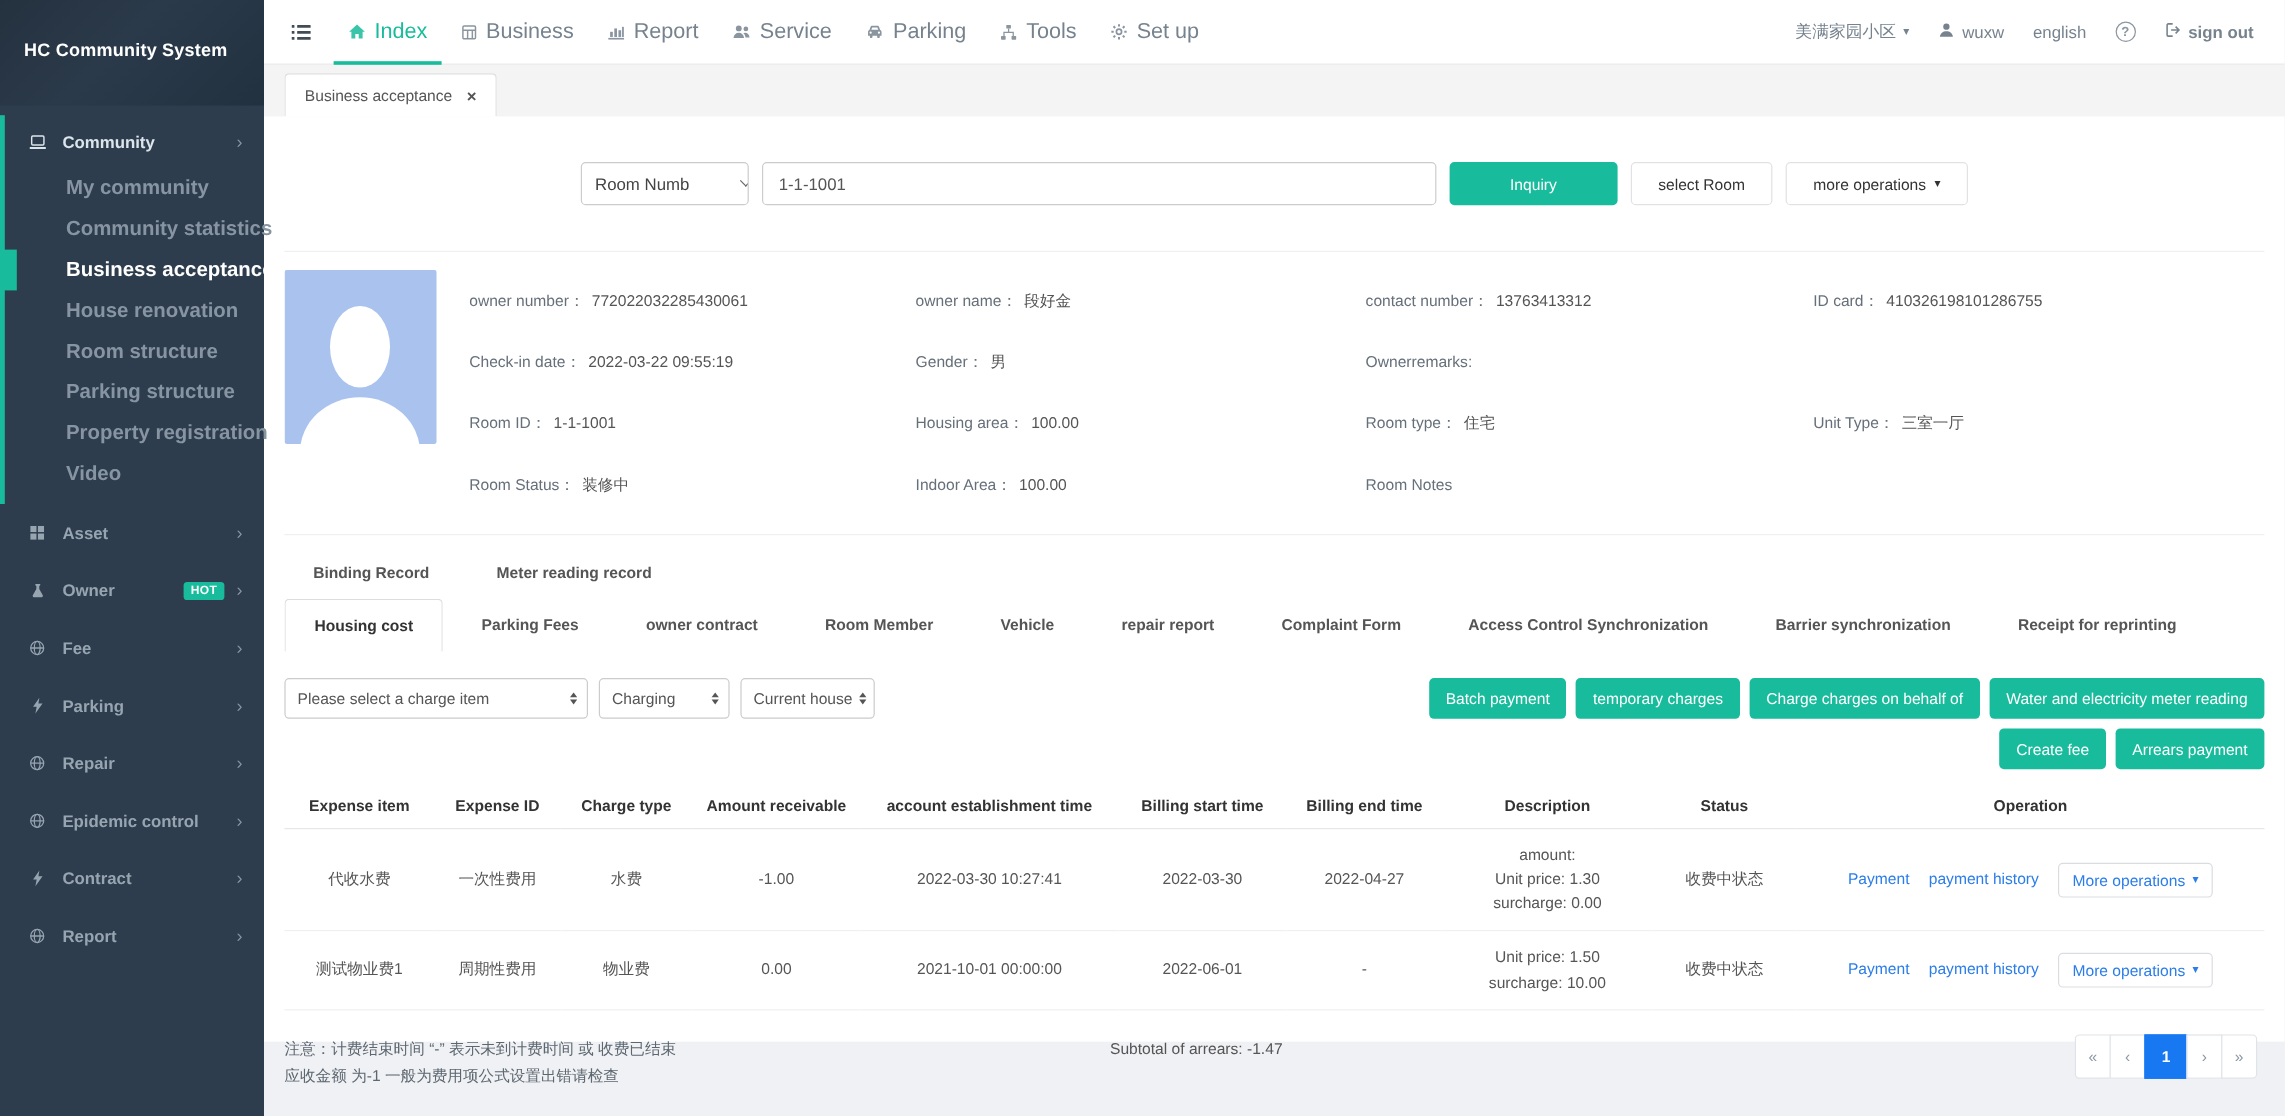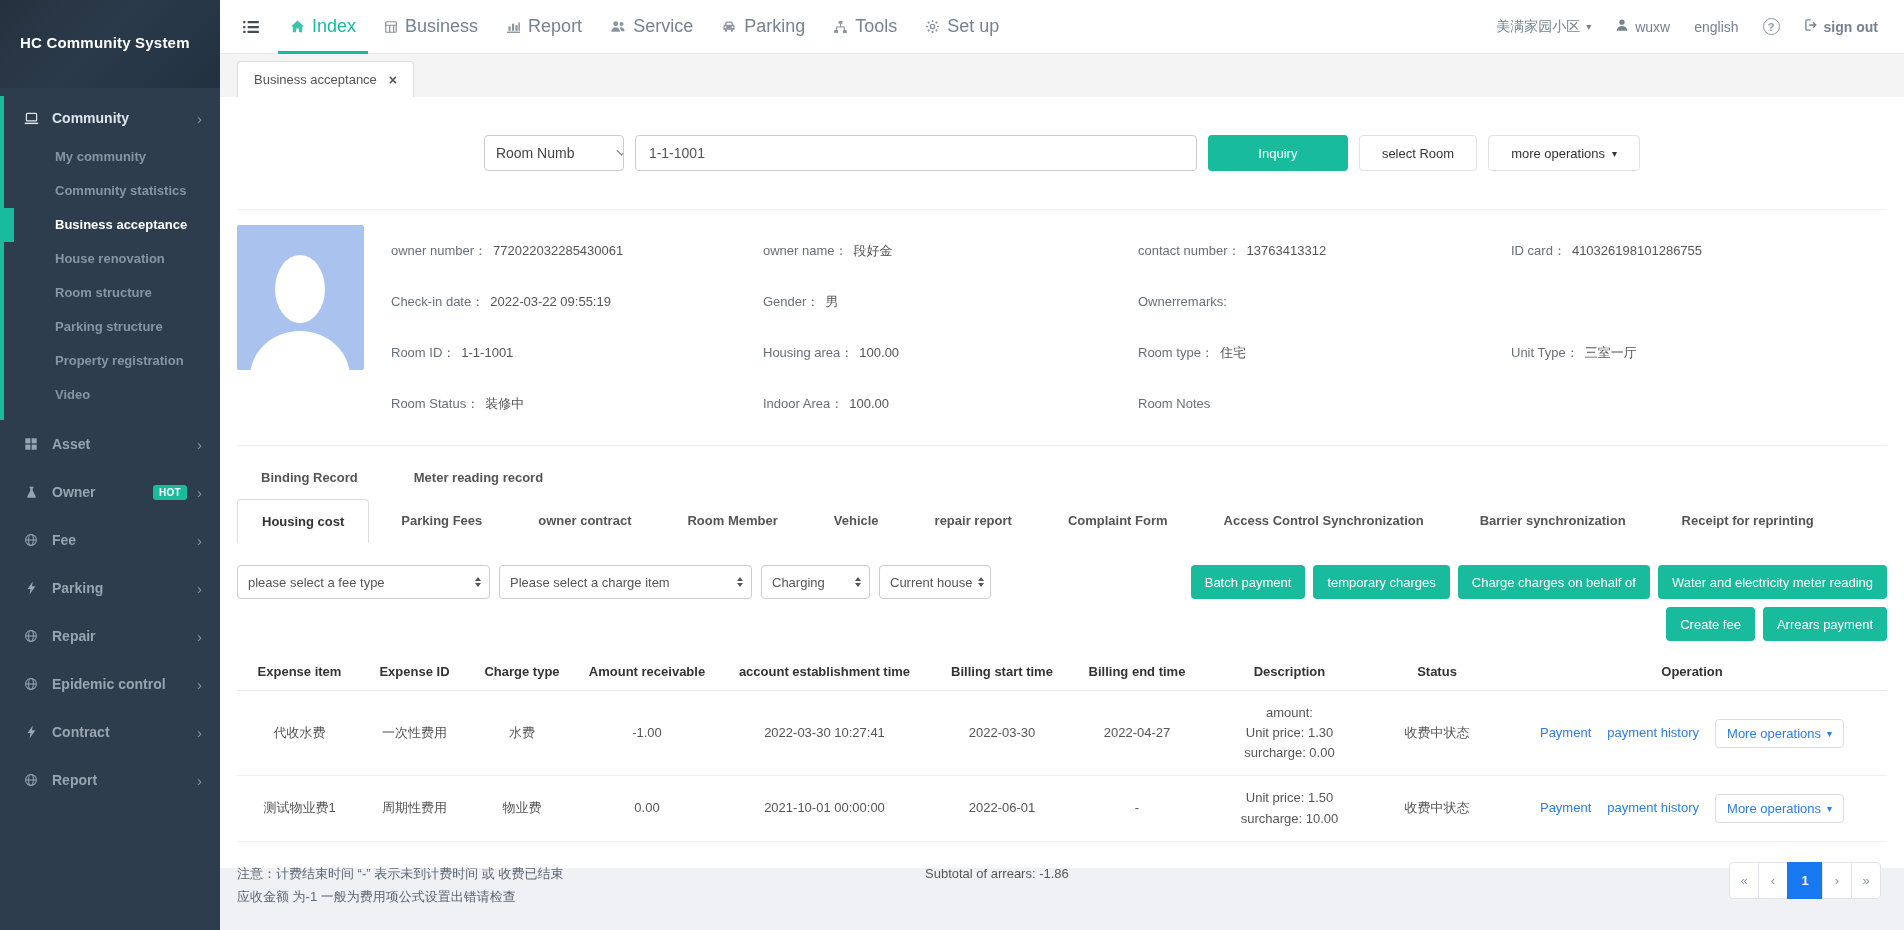--- a/index.html
+++ b/index.html
@@ -26,21 +26,21 @@
   .s-label { margin-left: 12px; white-space: nowrap; }
   .chev { margin-left: auto; color: #8795a3; font-size: 15px; font-weight: 400; }
   .hot-badge {
     margin-left: auto; background: #18bc9c; color: #fff; font-size: 10px; font-weight: 700;
     padding: 2px 6px; border-radius: 3px; letter-spacing: .3px;
   }
   .hot-badge + .chev { margin-left: 10px; }
   .side-sub { padding-bottom: 8px; }
   .sub-item {
     position: relative; height: 34px; line-height: 34px; padding-left: 51px;
-    color: #8795a3; font-size: 13px; font-weight: 700; cursor: pointer; white-space: nowrap;
+    color: #8795a3; font-size: 17px; font-weight: 700; cursor: pointer; white-space: nowrap;
   }
   .sub-item.active { color: #ffffff; }
   .sub-item.active::before {
     content: ""; position: absolute; left: -4px; top: 0; bottom: 0; width: 14px; background: #18bc9c;
   }
   
   .main { flex: 1; display: flex; flex-direction: column; min-width: 0; background: #f0f1f4; }
   .topnav {
     height: 54px; background: #fff; display: flex; align-items: center;
     padding: 0 26px 0 22px; border-bottom: 1px solid #e7e7e7; flex-shrink: 0;
@@ -465,27 +465,20 @@
         <span class="dtab">Vehicle</span>
         <span class="dtab">repair report</span>
         <span class="dtab">Complaint Form</span>
         <span class="dtab">Access Control Synchronization</span>
         <span class="dtab">Barrier synchronization</span>
         <span class="dtab">Receipt for reprinting</span>
       </div>
     </div>
 
     <div class="filter-row">
-      <div class="fselect" style="width:253px">
-        <span>please select a fee type</span>
-        <span class="spin">
-            <span class="tri-up"></span>
-            <span class="tri-dn"></span>
-          </span>
-      </div>
       <div class="fselect" style="width:253px">
         <span>Please select a charge item</span>
         <span class="spin">
             <span class="tri-up"></span>
             <span class="tri-dn"></span>
           </span>
       </div>
       <div class="fselect" style="width:109px">
         <span>Charging</span>
         <span class="spin">
@@ -588,21 +581,21 @@
           </td>
         </tr>
       </tbody>
     </table>
 
     <div class="table-footer">
       <div class="notes">
         <div>注意：计费结束时间 “-” 表示未到计费时间 或 收费已结束</div>
         <div>应收金额 为-1 一般为费用项公式设置出错请检查</div>
       </div>
-      <div class="subtotal">Subtotal of arrears:  -1.86</div>
+      <div class="subtotal">Subtotal of arrears:  -1.47</div>
       <div class="pagination">
         <span class="page first">«</span>
         <span class="page">‹</span>
         <span class="page active">1</span>
         <span class="page">›</span>
         <span class="page last">»</span>
       </div>
     </div>
 
   </section>

